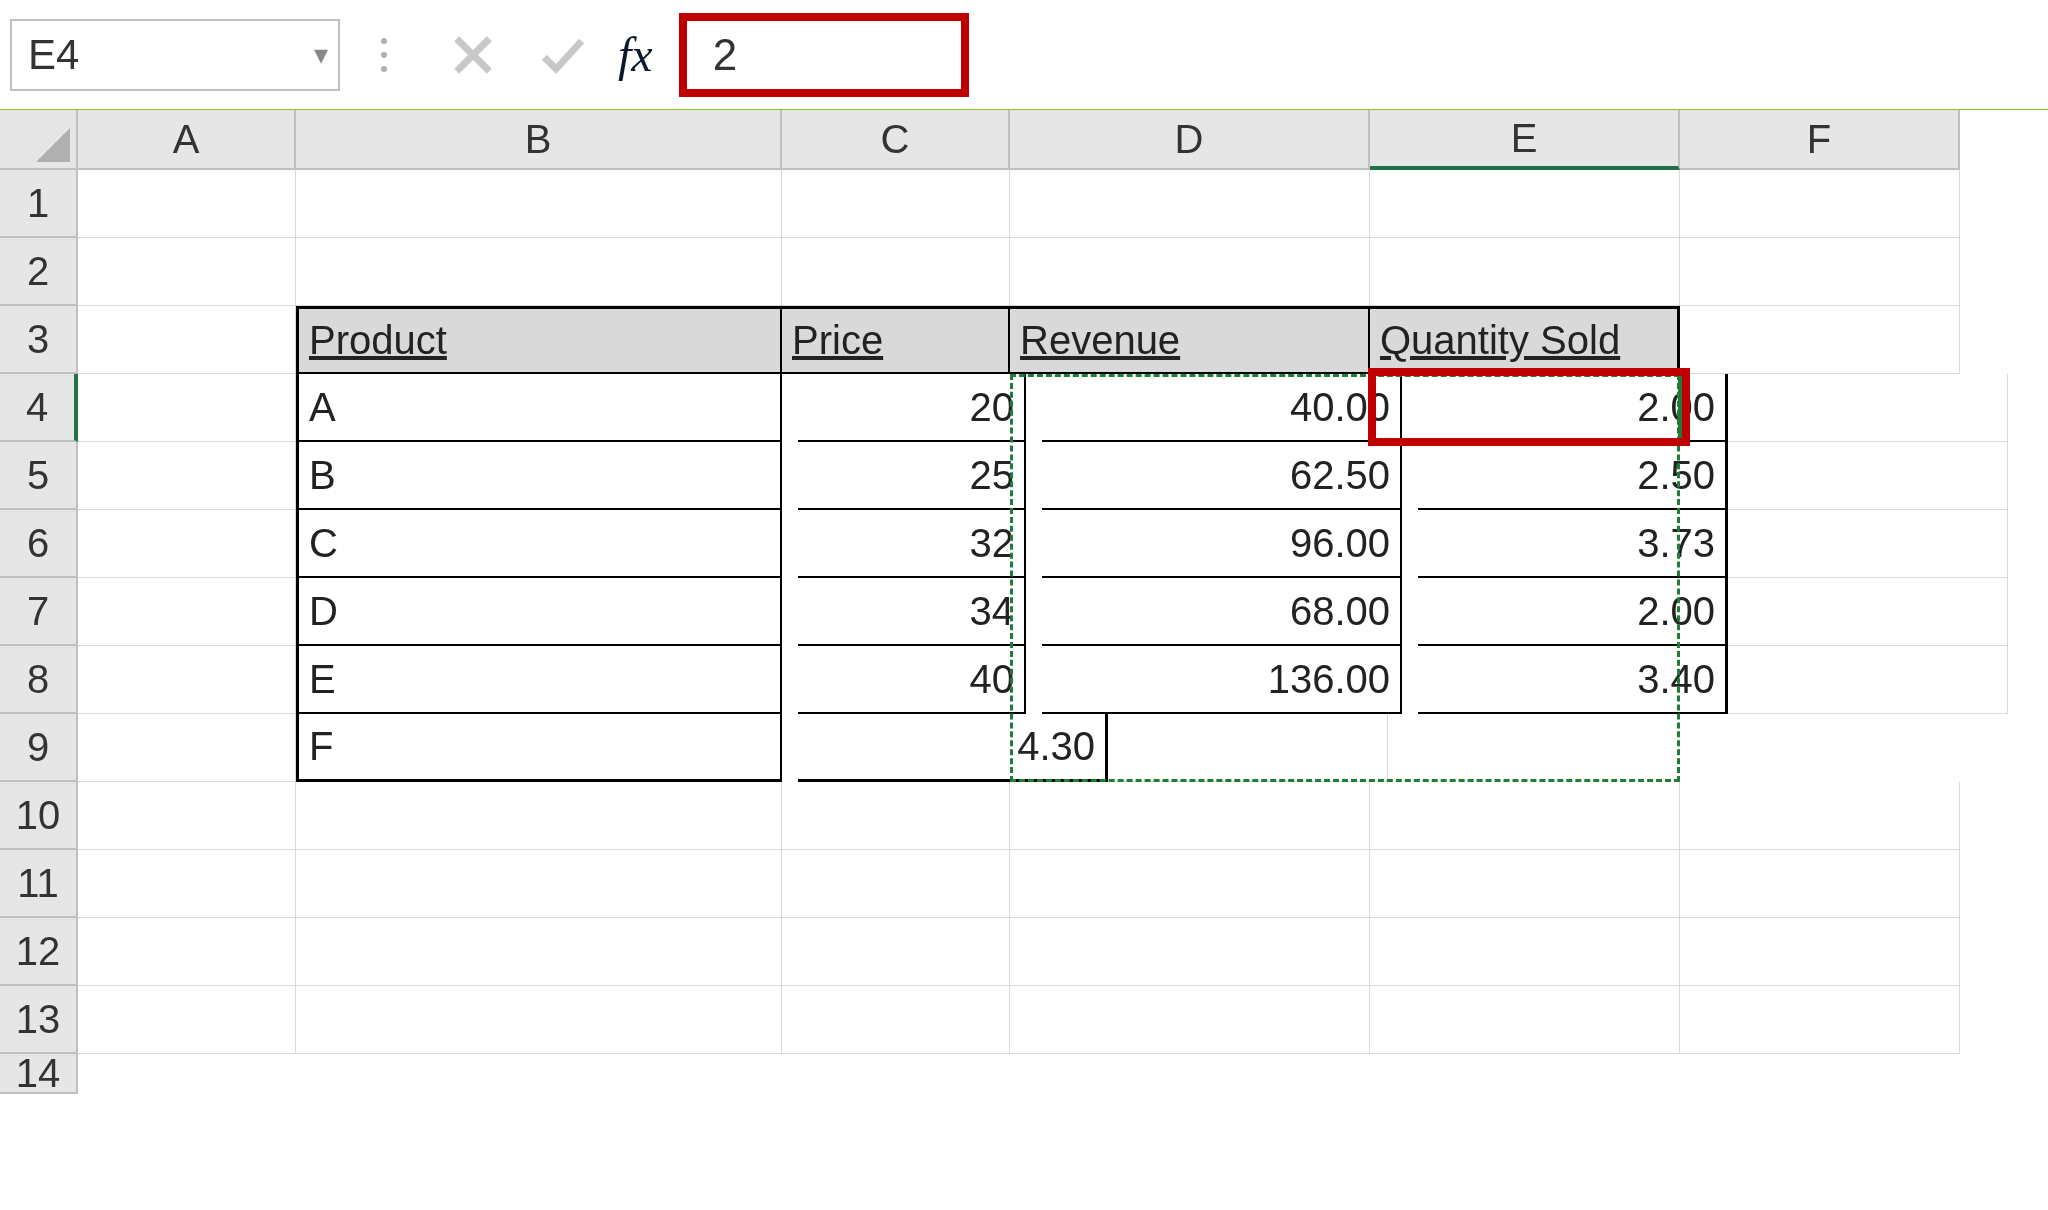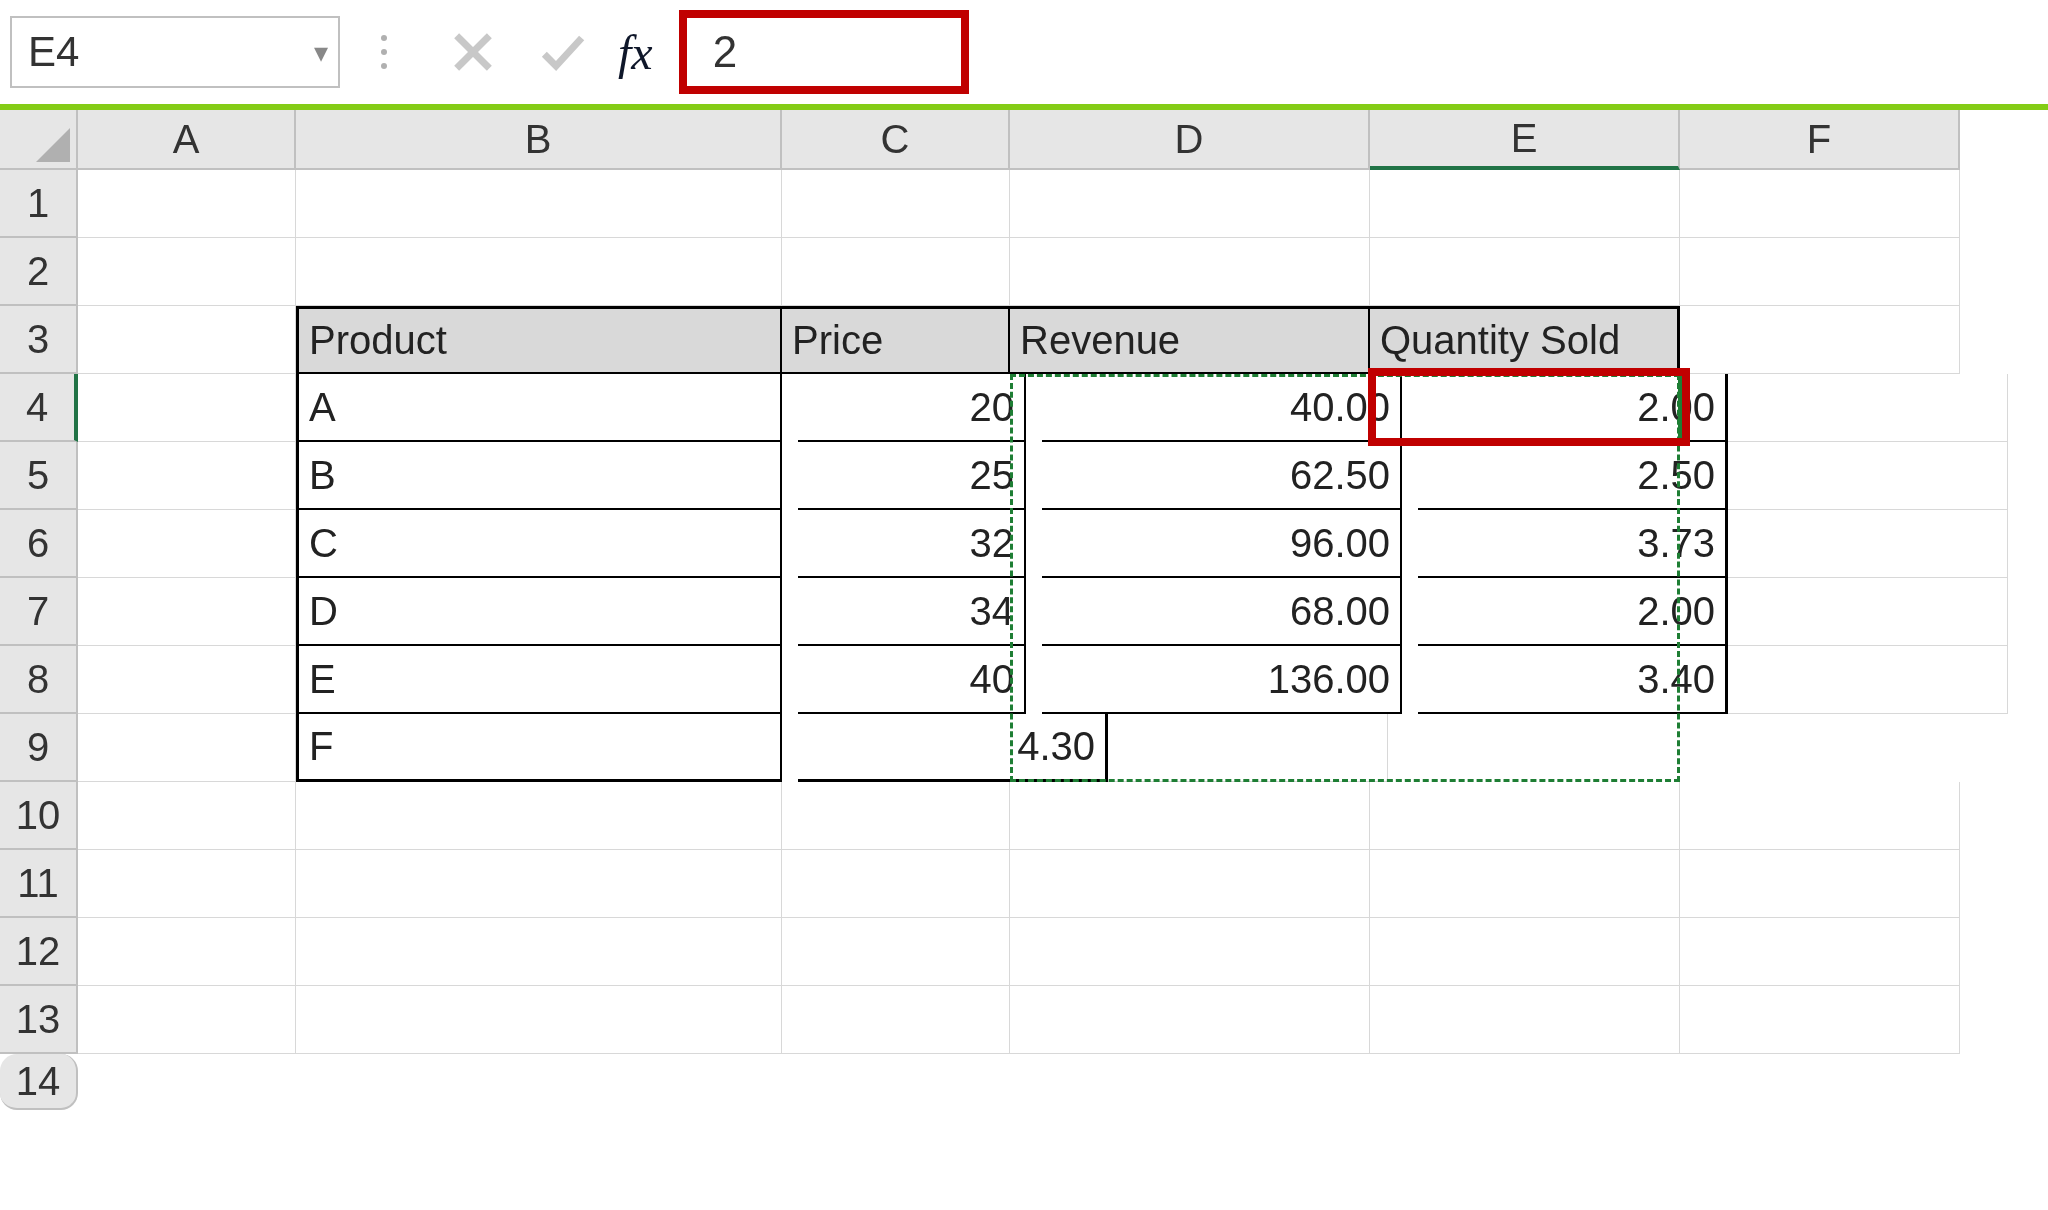--- a/index.html
+++ b/index.html
@@ -6,21 +6,21 @@
   body {
     margin: 0;
     font-family: "Segoe UI", Arial, sans-serif;
     background: #fff;
     overflow: hidden;
   }
   .formula-bar {
     height: 110px;
     display: flex;
     align-items: center;
-    border-bottom: 6px solid #84cc16;
+    border-bottom: 1px solid #84cc16;
     background: #fff;
     padding: 8px 10px;
   }
   .name-box {
     width: 330px;
     height: 72px;
     border: 2px solid #c0c0c0;
     background: #fff;
     display: flex;
     align-items: center;
@@ -124,21 +124,21 @@
     height: 68px;
     background: #e6e6e6;
     border-right: 2px solid #c0c0c0;
     border-bottom: 2px solid #c0c0c0;
     display: flex;
     align-items: center;
     justify-content: center;
     font-size: 40px;
     color: #333;
   }
-  .row-h.last { height: 56px; border-radius: 17px; }
+  .row-h.last { height: 40px; }
   .row-h.active { border-right: 4px solid #217346; }
 
   .grid {
     position: relative;
   }
   .grid-row {
     display: flex;
     height: 68px;
   }
   .cell {
@@ -150,21 +150,21 @@
     display: flex;
     align-items: center;
     overflow: hidden;
     white-space: nowrap;
   }
   .cell.left { justify-content: flex-start; }
   .cell.right { justify-content: flex-end; margin-left: 16px; }
   .cell.hdr { background: #d9d9d9; }
   .tbl-b-l { border-left: 3px solid #000; }
   .tbl-b-r { border-right: 3px solid #000; }
-  .tbl-b-t { border-top: 3px solid #000; }
+  .tbl-b-t { border-top: 3px solid #000; text-decoration: underline; }
   .tbl-b-b { border-bottom: 3px solid #000; }
   .tbl-b-ib { border-bottom: 2px solid #000; }
   .tbl-b-ir { border-right: 2px solid #000; }
 
   
   .marquee {
     position: absolute;
     border: 3px dashed #1e7e34;
     pointer-events: none;
   }

